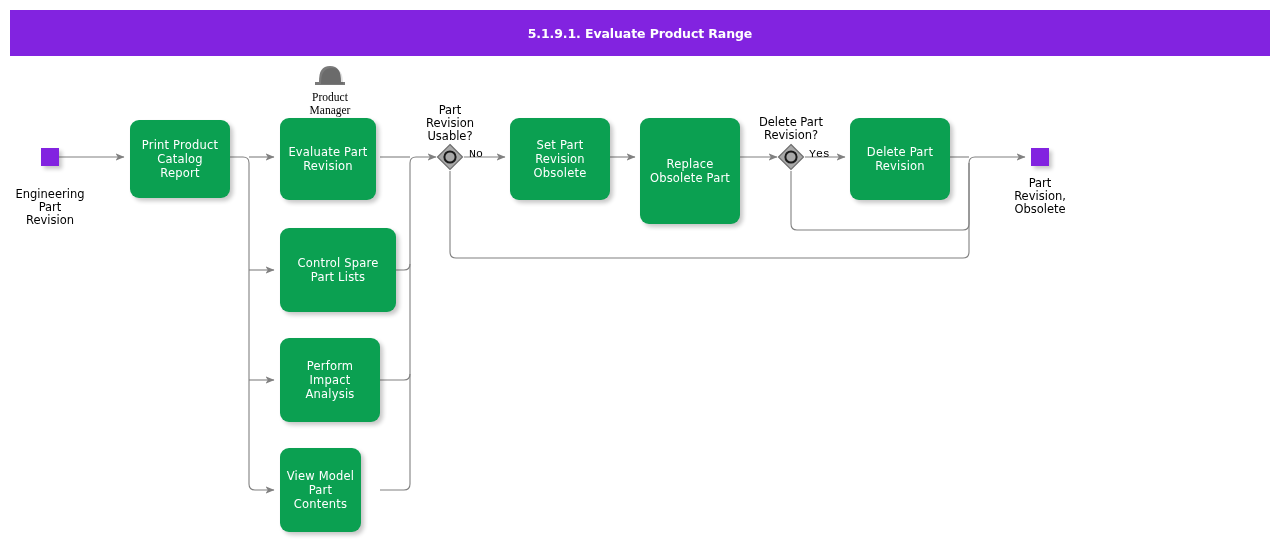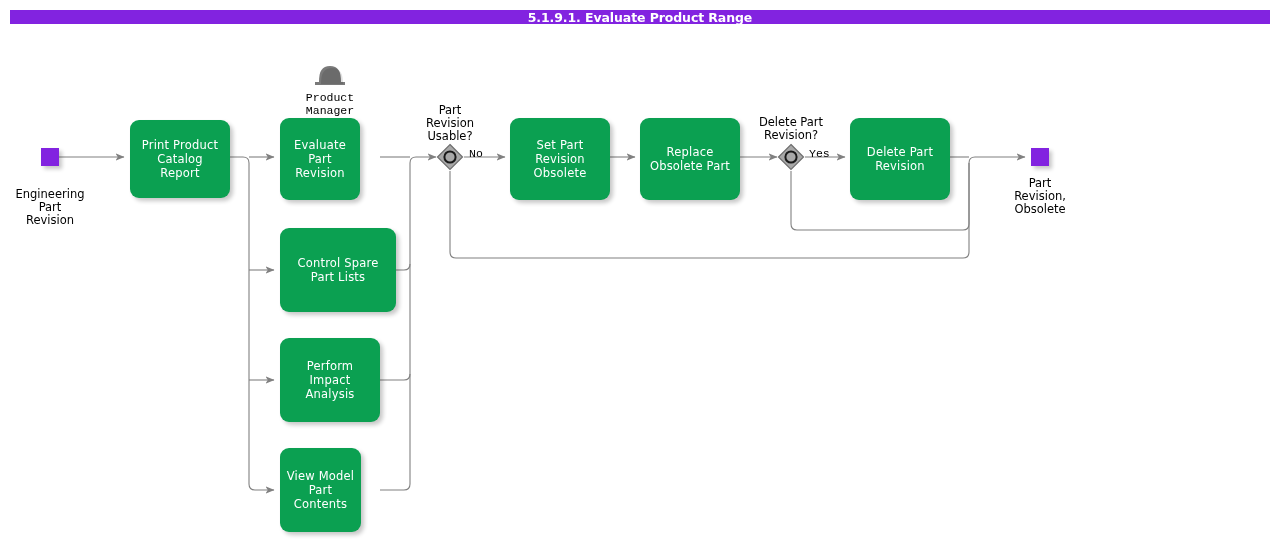--- a/index.html
+++ b/index.html
@@ -19,21 +19,21 @@
     left: 0; top: 0;
     width: 1280px;
     height: 540px;
   }
   
   .titlebar {
     position: absolute;
     left: 10px;
     top: 10px;
     width: 1260px;
-    height: 14px;
+    height: 46px;
     background: #8223e0;
     box-sizing: border-box;
   }
   .titlebar .title-text {
     position: absolute;
     left: 0; right: 0;
     top: 50%;
     transform: translateY(-50%);
     text-align: center;
     color: #ffffff;
@@ -118,21 +118,21 @@
   }
   .role-icon {
     display: block;
     margin: 0 auto;
   }
   .role-label {
     display: block;
     font-size: 11.5px;
     line-height: 13px;
     color: #000000;
-    font-family: Liberation Mono, monospace;
+    font-family: Liberation Serif, serif;
     white-space: pre-line;
     margin-top: 1px;
   }
 </style>
 </head>
 <body>
 
 <div id="canvas">
 
   <div class="titlebar">
@@ -192,21 +192,21 @@
     </svg>
     <span class="role-label">Product
 Manager</span>
   </div>
 
   <div class="task" style="left:130px; top:120px; width:100px; height:78px;">
     <span class="task-label">Print Product
 Catalog Report</span>
   </div>
 
-  <div class="task" style="left:280px; top:118px; width:80px; height:82px;">
+  <div class="task" style="left:280px; top:118px; width:96px; height:82px;">
     <span class="task-label">Evaluate Part
 Revision</span>
   </div>
 
   <div class="task" style="left:280px; top:228px; width:116px; height:84px;">
     <span class="task-label">Control Spare
 Part Lists</span>
   </div>
 
   <div class="task" style="left:280px; top:338px; width:100px; height:84px;">
@@ -218,21 +218,21 @@
     <span class="task-label">View Model Part
 Contents</span>
   </div>
 
   <div class="task" style="left:510px; top:118px; width:100px; height:82px;">
     <span class="task-label">Set Part
 Revision
 Obsolete</span>
   </div>
 
-  <div class="task" style="left:640px; top:118px; width:100px; height:82px;">
+  <div class="task" style="left:640px; top:118px; width:100px; height:106px;">
     <span class="task-label">Replace
 Obsolete Part</span>
   </div>
 
   <div class="task" style="left:850px; top:118px; width:100px; height:82px;">
     <span class="task-label">Delete Part
 Revision</span>
   </div>
 
   <div class="gateway-label" style="left:410px; top:104px; width:80px;">Part

